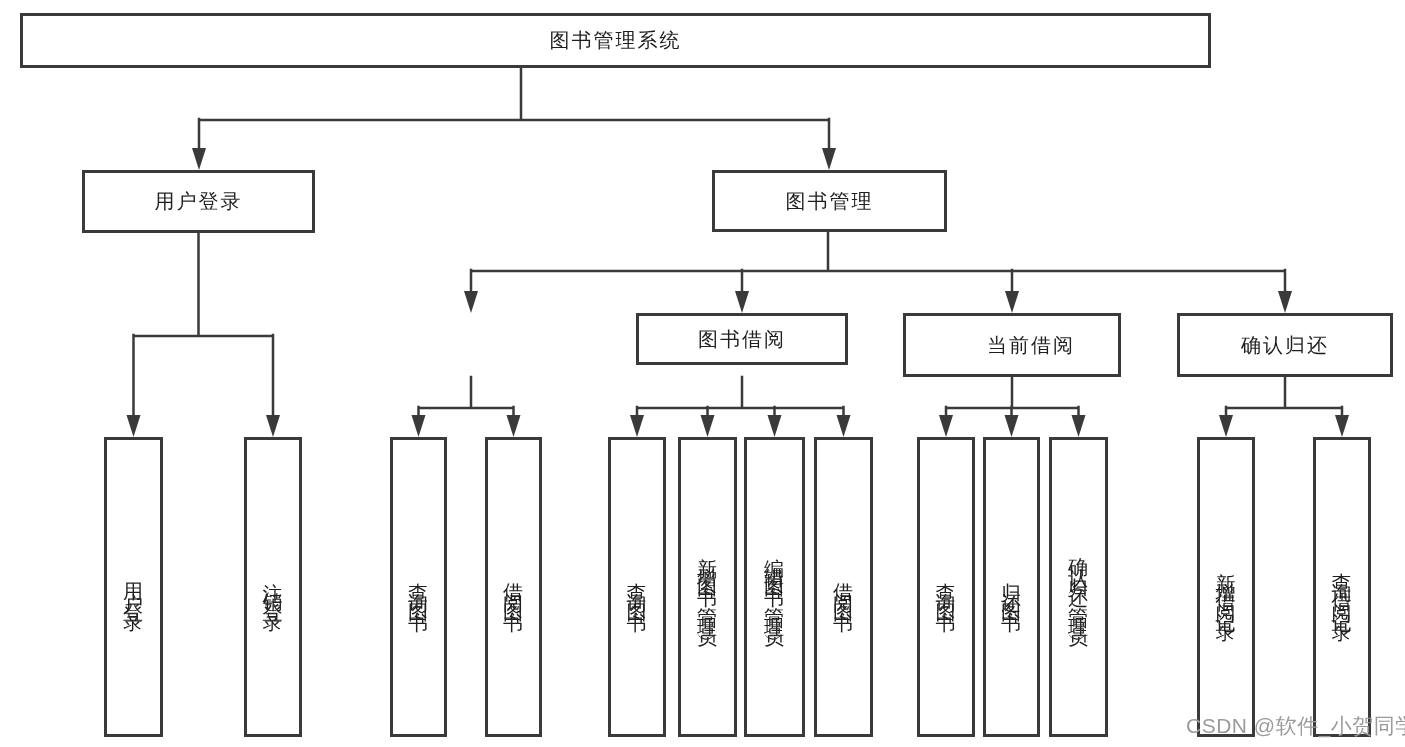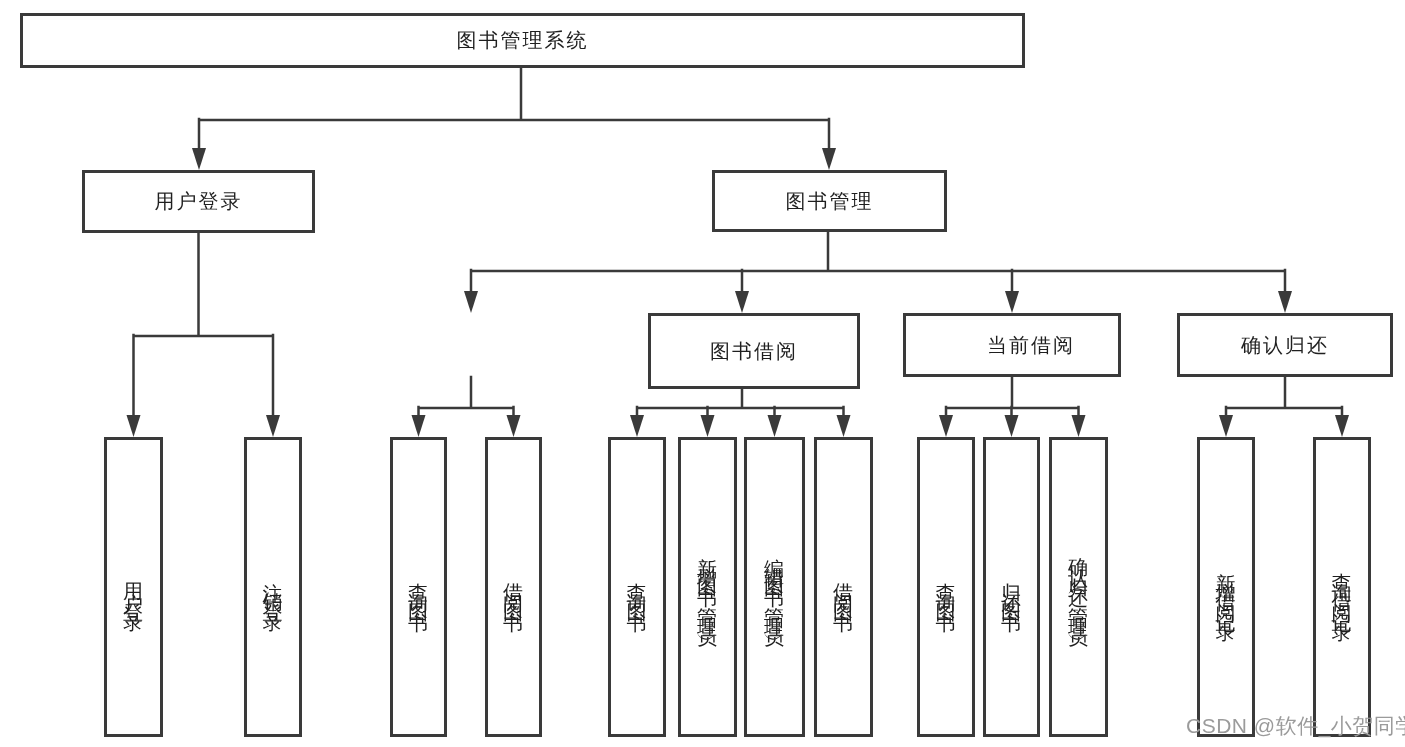--- a/index.html
+++ b/index.html
@@ -96,32 +96,32 @@
       <path class="af" d="M1004.5 415 L1018.5 415 L1011.5 437 Z"></path>
       <path class="af" d="M1071.5 415 L1085.5 415 L1078.5 437 Z"></path>
     </g>
     <g>
       <path class="cl" d="M1285 377 V408 M1226 408 H1342 M1226 407 V417 M1342 407 V417"></path>
       <path class="af" d="M1219 415 L1233 415 L1226 437 Z"></path>
       <path class="af" d="M1335 415 L1349 415 L1342 437 Z"></path>
     </g>
   </svg>
 
-  <div class="box hbox" style="left:20px; top:13px; width:1005px; height:55px;">
+  <div class="box hbox" style="left:20px; top:13px; width:1191px; height:55px;">
     <span>图书管理系统</span>
   </div>
 
   <div class="box hbox" style="left:82px; top:170px; width:233px; height:63px;">
     <span>用户登录</span>
   </div>
   <div class="box hbox" style="left:712px; top:170px; width:235px; height:62px;">
     <span>图书管理</span>
   </div>
 
-  <div class="box hbox" style="left:636px; top:313px; width:212px; height:76px;margin-left:12px;">
+  <div class="box hbox" style="left:636px; top:313px; width:212px; height:52px;">
     <span>图书借阅</span>
   </div>
   <div class="box hbox" style="left:903px; top:313px; width:218px; height:64px;padding-left:38px;">
     <span>当前借阅</span>
   </div>
   <div class="box hbox" style="left:1177px; top:313px; width:216px; height:64px;">
     <span>确认归还</span>
   </div>
 
   <div class="box vbox" style="left:104px; top:437px; width:59px; height:300px;">

